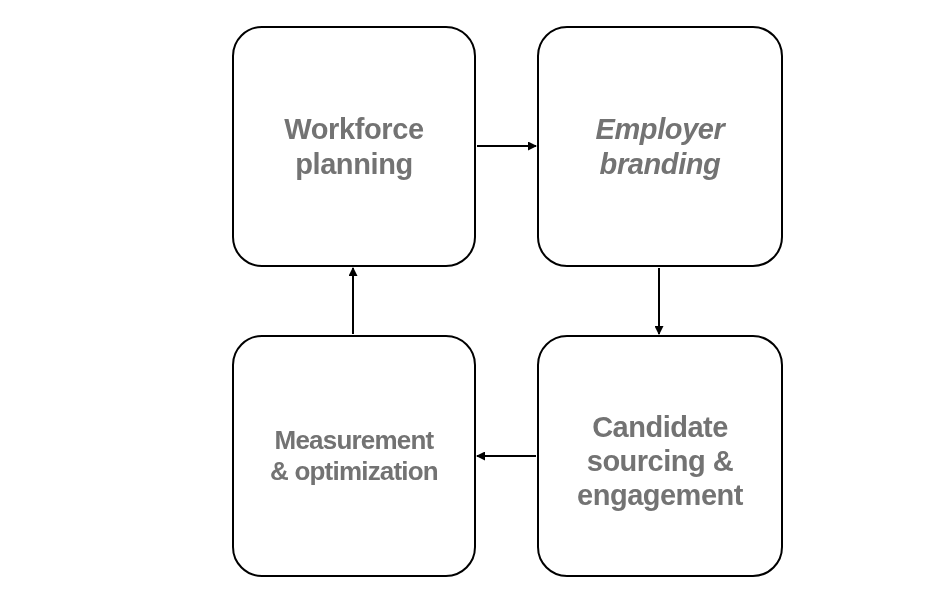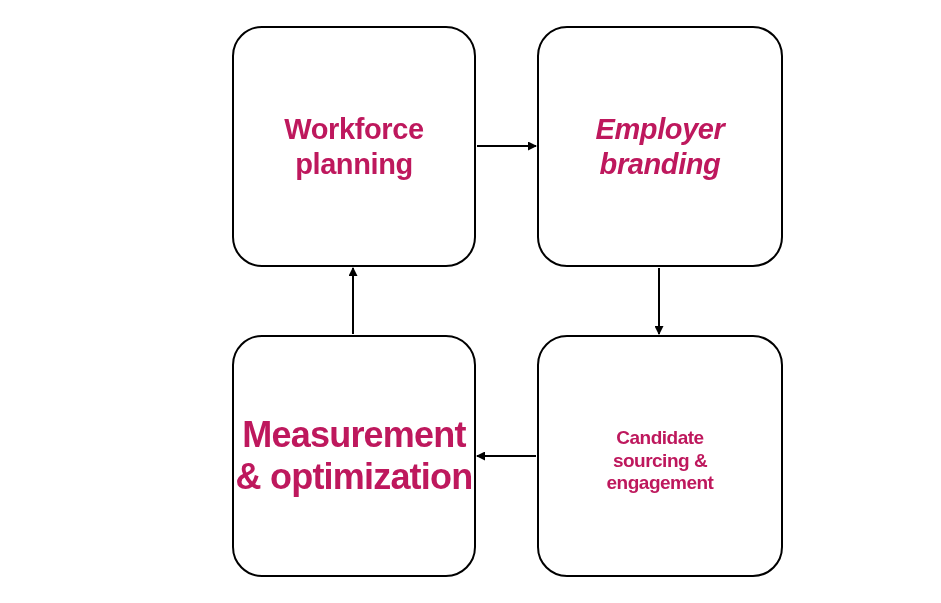--- a/index.html
+++ b/index.html
@@ -30,36 +30,36 @@
     border: 2px solid #000000;
     border-radius: 30px;
     background: #ffffff;
     display: flex;
     align-items: center;
     justify-content: center;
   }
   .node-label {
     font-family: "Liberation Sans", sans-serif;
     font-weight: bold;
-    color: #be185d;
+    color: #737373;
     text-align: center;
     line-height: 1.18;
     letter-spacing: -0.4px;
     white-space: pre-line;
   }
   .node-workforce-planning .node-label,
   .node-employer-branding .node-label {
     font-size: 29px;
   }
   .node-measurement-optimization .node-label {
-    font-size: 36px;
+    font-size: 26px;
     letter-spacing: -0.8px;
   }
   .node-candidate-sourcing .node-label {
-    font-size: 19px;
+    font-size: 29px;
     letter-spacing: -0.5px;
     margin-top: 10px;
   }
 </style>
 </head>
 <body>
 
 <div id="canvas">
 
   <svg class="diagram-svg" viewBox="0 0 941 603">

